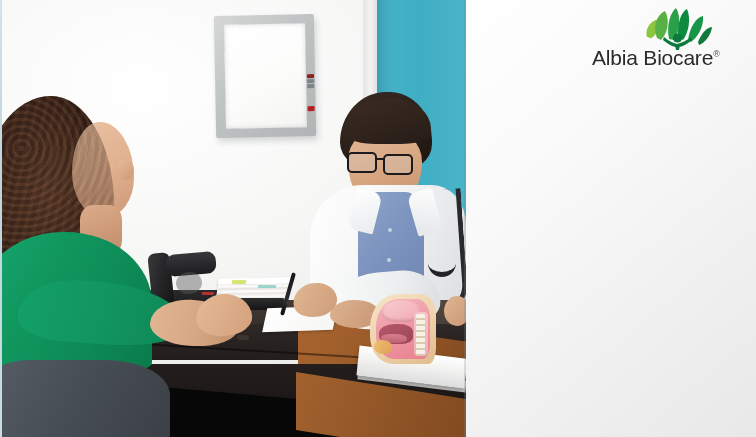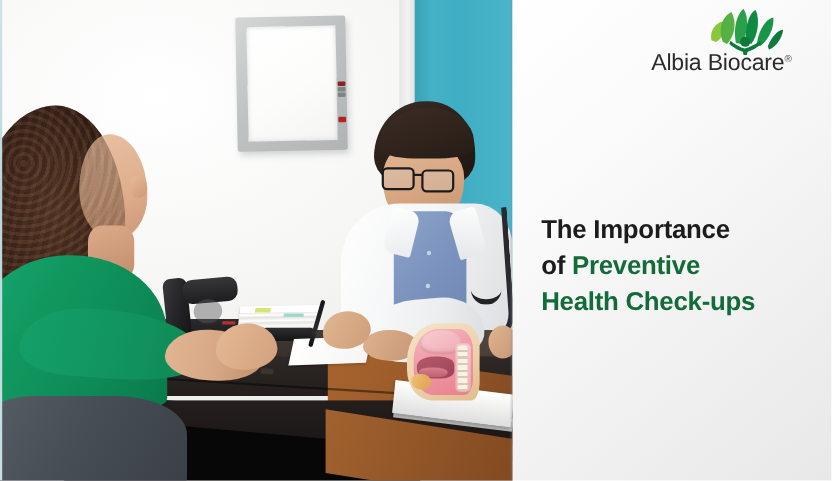--- a/index.html
+++ b/index.html
@@ -774,20 +774,15 @@
           <circle cx="33.5" cy="30" r="4.6" fill="#0c7a3c"></circle>
 
           <path d="M20 29 C25 33, 29 35, 33 36 C37 35, 42 33, 47 29
                    L48 32 C42 37, 37 39, 33.5 39.5 C30 39, 25 37, 19 32 Z" fill="#0c7a3c"></path>
           <path d="M31 37 L36 37 L35 42 L32 42 Z" fill="#0c7a3c"></path>
         </svg>
       </div>
       <div class="logo-text"><span>Albia Biocare</span><span class="reg">®</span></div>
     </div>
 
-    <div class="headline">
-      <span class="hl-line"><span class="hl-dark">The Importance</span></span>
-      <span class="hl-line"><span class="hl-dark">of </span><span class="hl-green">Preventive</span></span>
-      <span class="hl-line"><span class="hl-green">Health Check-ups</span></span>
-    </div>
 
   </div>
 </div>
 
 </body></html>

